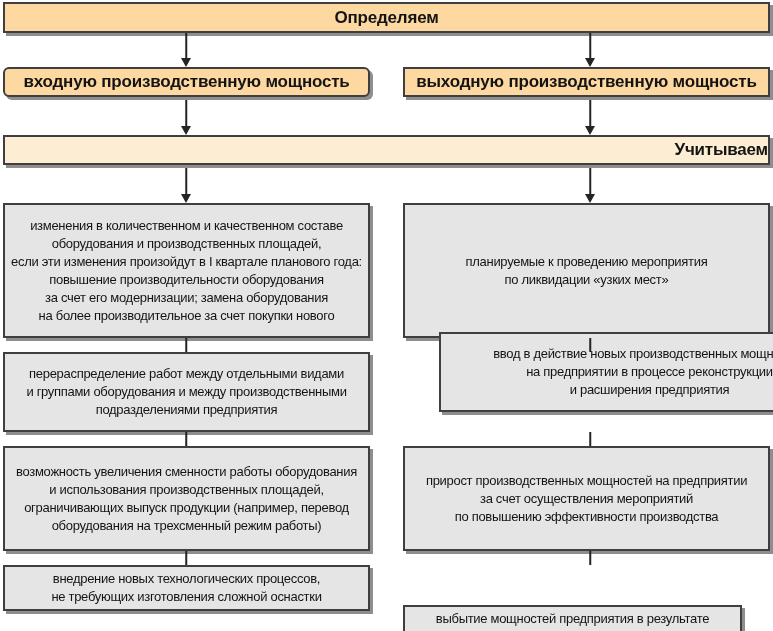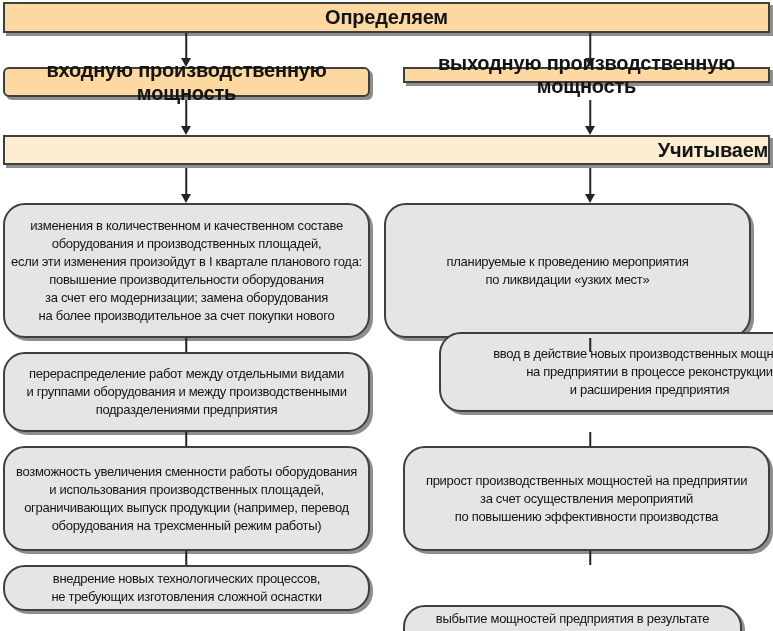--- a/index.html
+++ b/index.html
@@ -17,47 +17,46 @@
     border: 2px solid var(--line, #3f3f3f);
     box-shadow: 3px 3px 0 var(--shadow, #8e8e8e);
     display: flex;
     align-items: center;
     justify-content: center;
     text-align: center;
     color: #141414;
   }
   .bar {
     font-weight: bold;
-    font-size: 20px;
+    font-size: 17px;
     letter-spacing: -0.2px;
   }
   .peach { background: var(--peach, #fdd9a1); }
   .cream { background: var(--cream, #fcedd3); }
   .graybox {
     background: var(--graybox, #e5e5e5);
     font-size: 13px;
     line-height: 18px;
     letter-spacing: -0.3px;
     white-space: pre-line;
     padding: 2px 4px;
-    border-radius: 22px;
   }
   
   .bar-top    { left: 3px; top: 2px;   width: 767px; height: 31px; }
   .bar-mid    { left: 3px; top: 135px; width: 767px; height: 30px; justify-content: flex-end; }
   
   .branch-l   { left: 3px;   top: 67px; width: 367px; height: 30px; border-radius: 6px; }
-  .branch-r   { left: 403px; top: 67px; width: 367px; height: 16px; }
+  .branch-r   { left: 403px; top: 67px; width: 367px; height: 30px; }
   
   .l-row1 { left: 3px; top: 203px; width: 367px; height: 135px; }
   .l-row2 { left: 3px; top: 352px; width: 367px; height: 80px;  }
   .l-row3 { left: 3px; top: 446px; width: 367px; height: 105px; justify-content: center; }
   .l-row4 { left: 3px; top: 565px; width: 367px; height: 46px;  }
   
-  .r-row1 { left: 384px; top: 203px; width: 367px; height: 135px; }
+  .r-row1 { left: 403px; top: 203px; width: 367px; height: 135px; }
   .r-row2 { left: 403px; top: 332px; width: 421px; height: 80px; margin-left: 36px;  }
   .r-row3 { left: 403px; top: 446px; width: 367px; height: 105px; }
   .r-row4 { left: 403px; top: 565px; width: 339px; height: 63px; margin-top: 40px;  }
   
   .arrow, .connector { position: absolute; width: 12px; }
   .arrow .stem, .connector .stem {
     position: absolute;
     left: 50%;
     transform: translateX(-50%);
     top: 0; bottom: 0;

